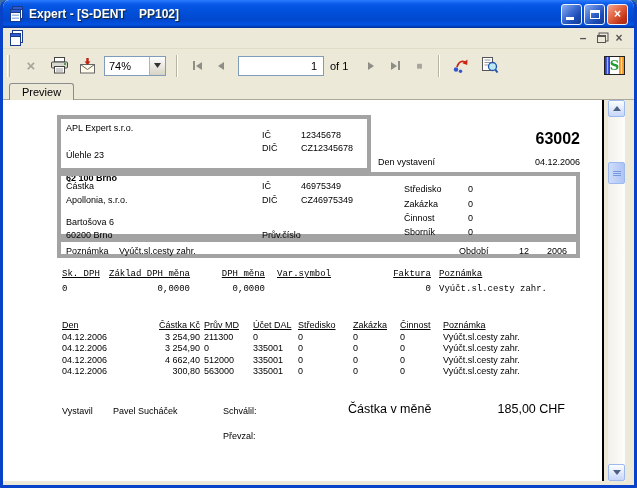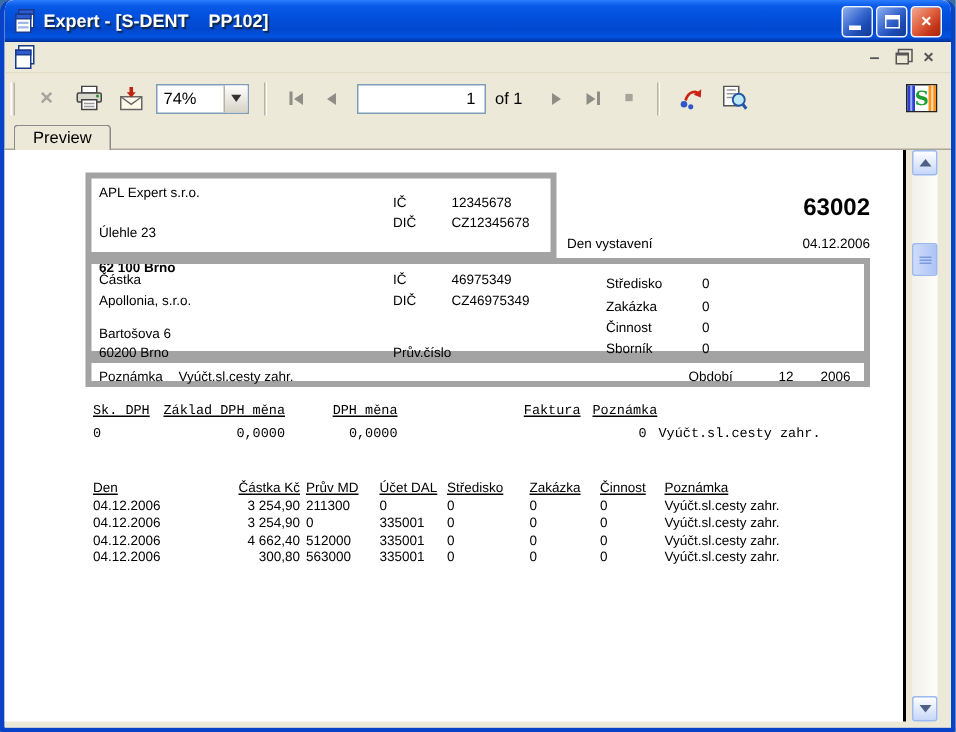--- a/index.html
+++ b/index.html
@@ -315,20 +315,21 @@
         <span class="abs" style="left:398px; top:4px;">Období</span>
         <span class="abs r" style="left:448px; top:4px; width:20px;">12</span>
         <span class="abs r" style="left:478px; top:4px; width:28px;">2006</span>
       </div>
 
       <div class="abs grid-vat" style="left:54px; top:168px; width:523px; padding-left:5px;font-family:Liberation Mono, monospace;">
         <div class="vrow">
           <span class="c1 u">Sk. DPH</span>
           <span class="c2 u">Základ DPH měna</span>
           <span class="c3 u">DPH měna</span>
+          <span class="c4"><span class="u">Var.symbol</span></span>
           <span class="c5 u">Faktura</span>
           <span class="c6"><span class="u">Poznámka</span></span>
         </div>
         <div class="vrow" style="margin-top:2px;">
           <span class="c1">0</span>
           <span class="c2">0,0000</span>
           <span class="c3">0,0000</span>
           <span class="c4"></span>
           <span class="c5">0</span>
           <span class="c6">Vyúčt.sl.cesty zahr.</span>
@@ -381,20 +382,28 @@
           <span class="c2">300,80</span>
           <span class="c3">563000</span>
           <span class="c4">335001</span>
           <span class="c5">0</span>
           <span class="c6">0</span>
           <span class="c7">0</span>
           <span class="c8">Vyúčt.sl.cesty zahr.</span>
         </div>
       </div>
 
+      <div class="abs" style="left:54px; top:300px; width:523px; height:50px;">
+        <span class="abs" style="left:5px; top:6px;">Vystavil</span>
+        <span class="abs" style="left:56px; top:6px;">Pavel Sucháček</span>
+        <span class="abs" style="left:166px; top:6px;">Schválil:</span>
+        <span class="abs amount-label" style="left:291px; top:2px;">Částka v měně</span>
+        <span class="abs amount-value" style="right:15px; top:2px;">185,00 CHF</span>
+        <span class="abs" style="left:166px; top:31px;">Převzal:</span>
+      </div>
 
     </div>
 
     <div class="pane-gap"></div>
 
     <div class="scrollbar">
       <span class="sb-btn">
           <span class="sb-up-arrow"></span>
         </span>
       <span class="sb-thumb">

